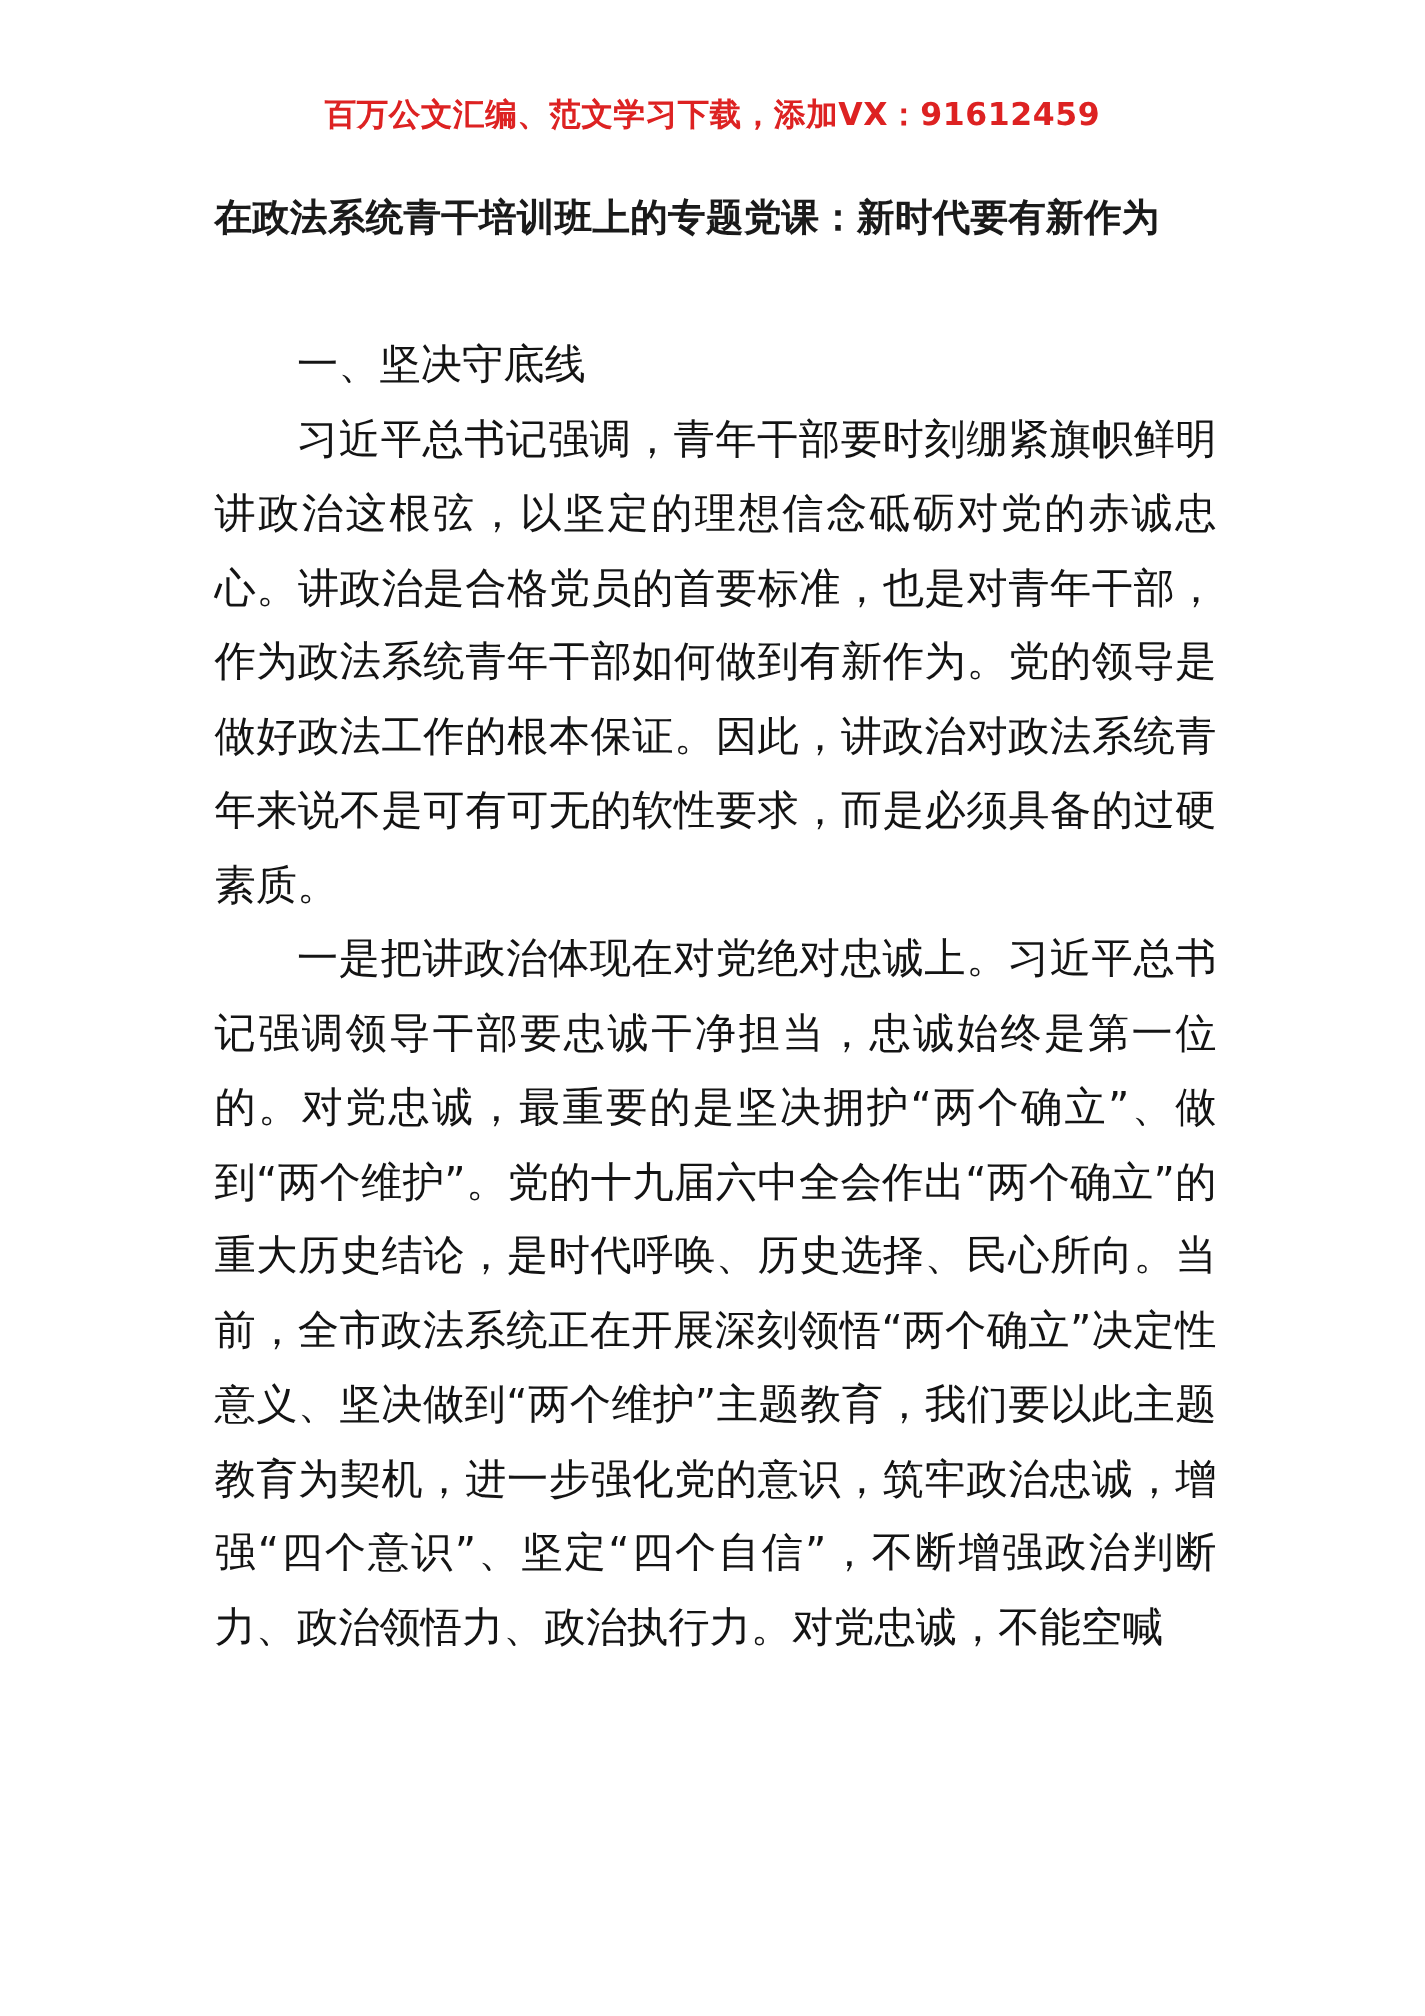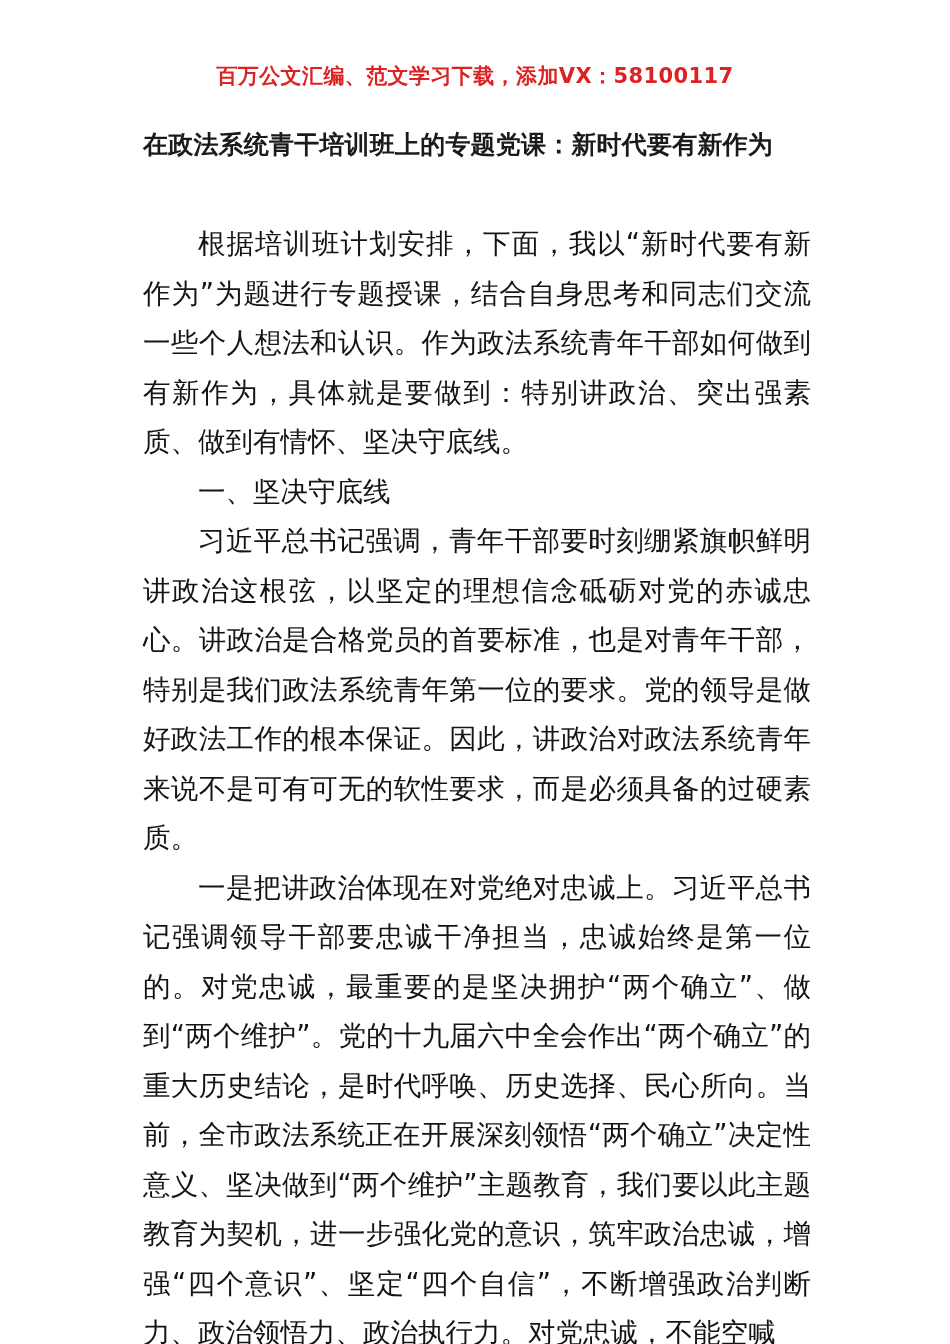--- a/index.html
+++ b/index.html
@@ -74,30 +74,29 @@
     text-align: left;
     font-weight: 400;
     font-family: "DejaVu Sans", "Liberation Sans", sans-serif;
   }
 </style>
 </head>
 <body>
 
 <div class="page">
 
-  <div class="watermark-header">百万公文汇编、范文学习下载，添加VX：58100117</div>
+  <div class="watermark-header">百万公文汇编、范文学习下载，添加VX：91612459</div>
 
   <div class="doc-body">
 
     <h1 class="doc-title">在政法系统青干培训班上的专题党课：新时代要有新作为</h1>
 
     <div class="para-gap"></div>
 
-    <p class="para">根据培训班计划安排，下面，我以“新时代要有新作为”为题进行专题授课，结合自身思考和同志们交流一些个人想法和认识。作为政法系统青年干部如何做到有新作为，具体就是要做到：特别讲政治、突出强素质、做到有情怀、坚决守底线。</p>
 
     <p class="heading">一、坚决守底线</p>
 
-    <p class="para">习近平总书记强调，青年干部要时刻绷紧旗帜鲜明讲政治这根弦，以坚定的理想信念砥砺对党的赤诚忠心。讲政治是合格党员的首要标准，也是对青年干部，特别是我们政法系统青年第一位的要求。党的领导是做好政法工作的根本保证。因此，讲政治对政法系统青年来说不是可有可无的软性要求，而是必须具备的过硬素质。</p>
+    <p class="para">习近平总书记强调，青年干部要时刻绷紧旗帜鲜明讲政治这根弦，以坚定的理想信念砥砺对党的赤诚忠心。讲政治是合格党员的首要标准，也是对青年干部，作为政法系统青年干部如何做到有新作为。党的领导是做好政法工作的根本保证。因此，讲政治对政法系统青年来说不是可有可无的软性要求，而是必须具备的过硬素质。</p>
 
     <p class="para">一是把讲政治体现在对党绝对忠诚上。习近平总书记强调领导干部要忠诚干净担当，忠诚始终是第一位的。对党忠诚，最重要的是坚决拥护“两个确立”、做到“两个维护”。党的十九届六中全会作出“两个确立”的重大历史结论，是时代呼唤、历史选择、民心所向。当前，全市政法系统正在开展深刻领悟“两个确立”决定性意义、坚决做到“两个维护”主题教育，我们要以此主题教育为契机，进一步强化党的意识，筑牢政治忠诚，增强“四个意识”、坚定“四个自信”，不断增强政治判断力、政治领悟力、政治执行力。对党忠诚，不能空喊</p>
 
   </div>
 </div>
 
 </body></html>

